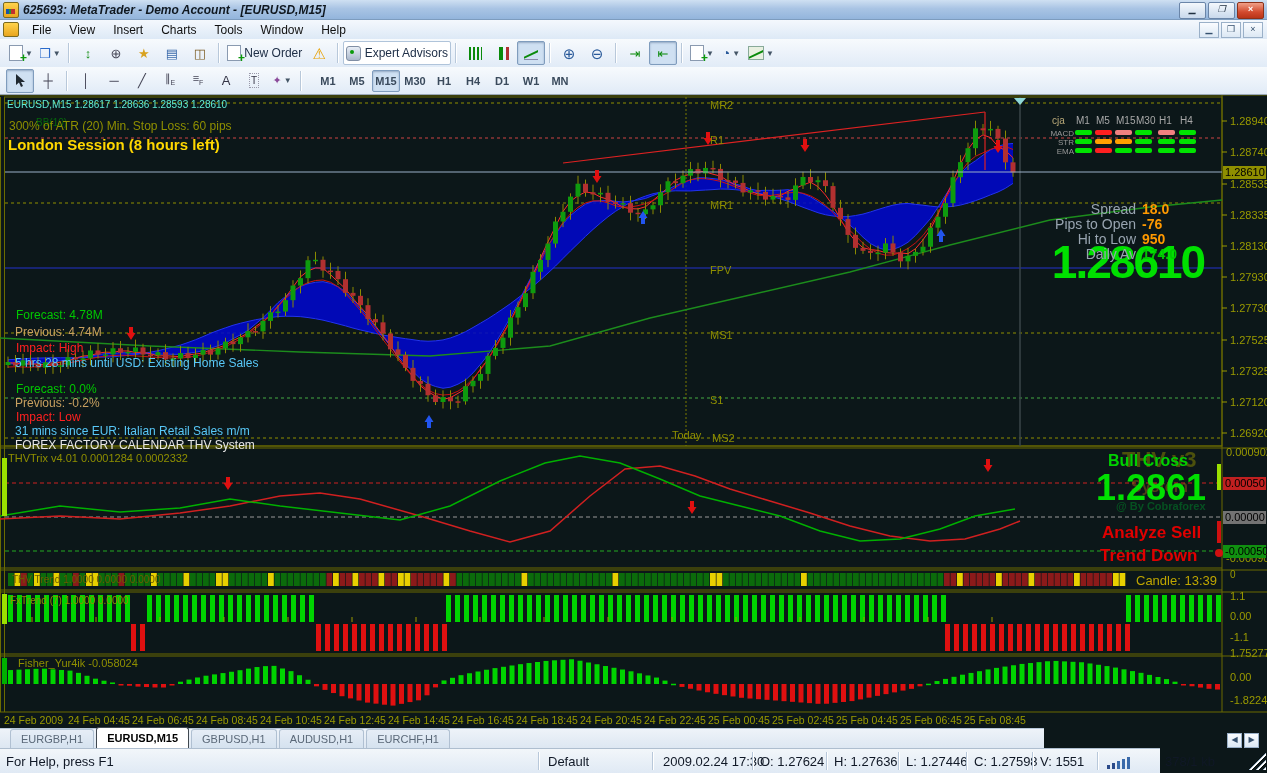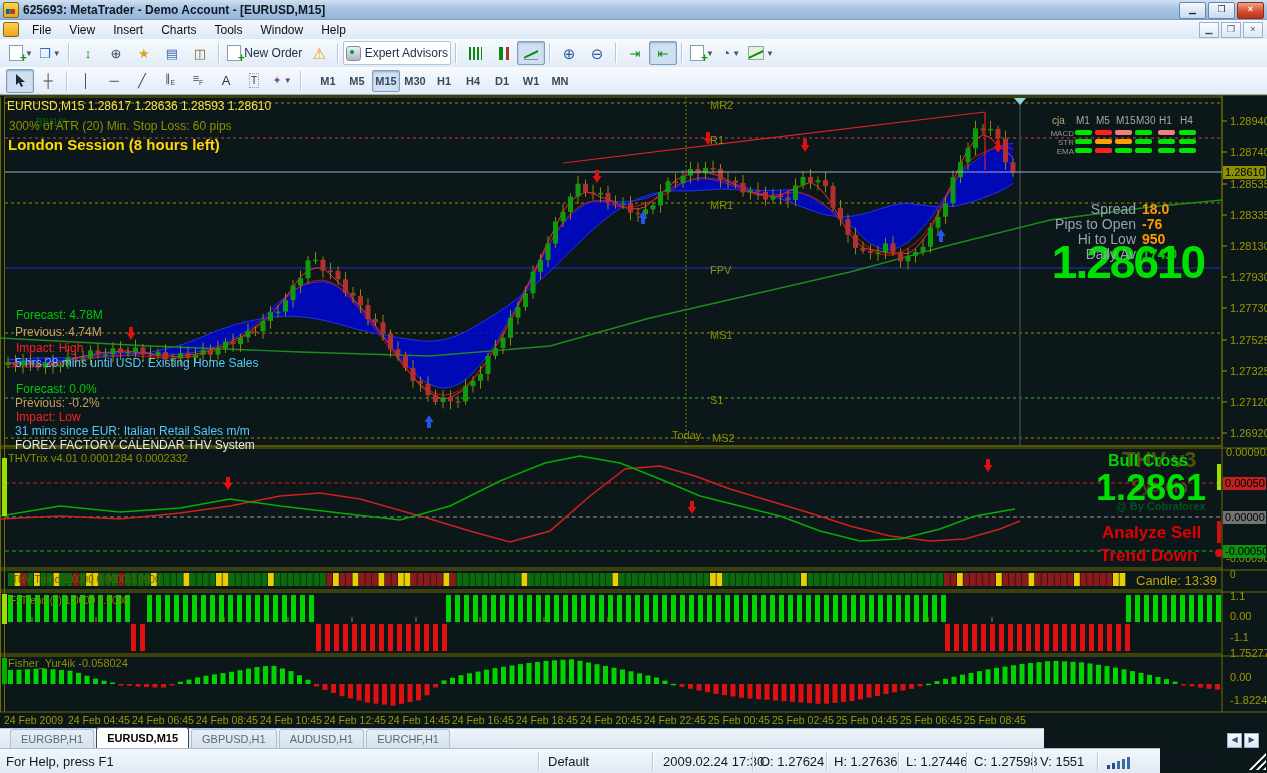--- a/index.html
+++ b/index.html
@@ -1,19 +1,19 @@
 <!DOCTYPE html>
 <html><head>
 <meta charset="utf-8">
 <style>
   html,body{margin:0;padding:0;background:#6a6a6a;}
   #app{position:relative;width:1267px;height:773px;font-family:"Liberation Sans",sans-serif;overflow:hidden;background:#0c1719;user-select:none;}
   .abs{position:absolute;}
   
-  #titlebar{left:0;top:0;width:1267px;height:20px;background:linear-gradient(#cfe0f2,#a9c4e4 45%,#93b5dc);border-bottom:1px solid #7d9cbe;display:flex;align-items:center;padding-left:3px;box-sizing:border-box;}
+  #titlebar{left:0;top:0;width:1267px;height:20px;background:linear-gradient(#cfe0f2,#a9c4e4 45%,#93b5dc);border-bottom:1px solid #7d9cbe;display:flex;align-items:center;padding-left:3px;box-sizing:border-box;font-style:italic;}
   #title-icon{width:14px;height:14px;background:linear-gradient(#ffd34d,#e8a51f);border:1px solid #7a6a20;border-radius:2px;margin-right:4px;position:relative;}
   #title-icon:after{content:"";position:absolute;left:2px;top:6px;width:9px;height:5px;background:linear-gradient(90deg,#1a54a8 30%,#2a9a2a 30% 60%,#c03030 60%);}
   #title-text{font-size:12px;font-weight:bold;color:#101820;}
   .caption-btns{position:absolute;right:3px;top:2px;display:flex;gap:2px;}
   .cap-btn{width:25px;height:15px;border:1px solid #6a85a8;border-radius:2px;background:linear-gradient(#f4f8fc,#c9d9ec);font-size:9px;line-height:13px;text-align:center;color:#203040;}
   .cap-btn.close{background:linear-gradient(#f0a088,#d24a2e 60%,#b93418);color:#fff;font-weight:bold;border-color:#8c3018;}
   #menubar{left:0;top:20px;width:1267px;height:19px;background:linear-gradient(#f4f8fd,#dde9f6);border-bottom:1px solid #c2d3e8;display:flex;align-items:center;font-size:12px;color:#101010;}
   .menu-item{padding:2px 9px;}
   #menu-doc-icon{width:14px;height:13px;background:linear-gradient(#ffd34d,#e8a51f);border:1px solid #7a6a20;border-radius:2px;margin:0 4px 0 3px;}
   .child-btns{position:absolute;right:4px;top:22px;display:flex;gap:2px;}
@@ -33,21 +33,21 @@
   .icon-line{width:14px;height:12px;border-bottom:1px solid #88a;position:relative;overflow:hidden;}
   .icon-line:after{content:"";position:absolute;left:-2px;top:6px;width:20px;height:2px;background:#0a8a0a;transform:rotate(-25deg);}
   .ea-icon{width:13px;height:13px;border-radius:3px;background:linear-gradient(#e8eef6,#aab8cc);border:1px solid #808ea4;position:relative;}
   .ea-icon:after{content:"";position:absolute;left:3px;top:3px;width:4px;height:4px;border-radius:50%;background:#0a9a0a;}
   .tf-btn{height:20px;min-width:26px;display:flex;align-items:center;justify-content:center;font-size:11px;font-weight:bold;color:#3a4a5c;border:1px solid transparent;border-radius:2px;}
   .tf-btn.pressed{border:1px solid #7f9cbd;background:#cfe0f2;box-shadow:inset 0 1px 2px rgba(40,70,110,.35);}
   
   #chartarea{left:0;top:95px;width:1267px;height:633px;background:#0c1719;}
   #chart-svg{position:absolute;left:0;top:0;}
   .chart-label{position:absolute;font-size:11px;color:#8f8f00;}
-  #hdr-symbol{left:7px;top:4px;font-size:12px;color:#fde047;text-align:right;}
+  #hdr-symbol{left:7px;top:4px;font-size:10px;color:#5eead4;text-align:right;}
   #hdr-bb{left:36px;top:22px;font-size:10px;color:rgba(0,170,0,.55);}
   #hdr-atr{left:9px;top:24px;font-size:12px;color:#8f8f00;}
   #hdr-session{left:8px;top:41px;font-size:15px;font-weight:bold;color:#ffd700;}
   .news{position:absolute;font-size:12px;}
   .n-green{color:#00c800;} .n-tan{color:#c8a060;} .n-red{color:#ff2020;} .n-blue{color:#58c8f8;} .n-white{color:#e8e8e8;}
   
   #dash{position:absolute;left:1040px;top:18px;width:182px;}
   #dash-name{position:absolute;left:12px;top:2px;color:#b8a878;font-size:10px;}
   .dash-col{position:absolute;top:2px;color:#a8a8a8;font-size:10px;}
   .dash-rowlbl{position:absolute;color:#989898;font-size:8px;width:34px;text-align:right;}
@@ -1107,21 +1107,21 @@
     <div class="wm" style="left:1116px;top:405px;font-size:11px;color:rgba(0,130,40,.55);">@ By Cobraforex</div>
     <div id="sig-bull">Bull Cross</div>
     <div id="sig-price">1.2861</div>
     <div id="sig-analyze">Analyze Sell</div>
     <div id="sig-trend">Trend Down</div>
     <div id="sig-candle">Candle: 13:39</div>
 
     <div class="sub-lbl" style="left:8px;top:357px;">THVTrix v4.01 0.0001284 0.0002332</div>
     <div class="sub-lbl" style="left:12px;top:479px;font-size:10px;color:#6b5b00;">THV Trend 1.0000 0.0000 0.0000</div>
     <div class="sub-lbl" style="left:10px;top:500px;font-size:10px;">FxTrend (7) 1.0000 0.0000</div>
-    <div class="sub-lbl" style="left:8px;top:562px;">Fisher_Yur4ik -0.058024</div>
+    <div class="sub-lbl" style="left:8px;top:562px;padding-left:10px;">Fisher_Yur4ik -0.058024</div>
 
 
     <div id="axis-labels">
         <div class="tick-lbl" style="top: 20px;">1.28940</div>
         <div class="tick-lbl" style="top: 51px;">1.28740</div>
         <div class="tick-lbl" style="top: 83px;">1.28535</div>
         <div class="tick-lbl" style="top: 114px;">1.28335</div>
         <div class="tick-lbl" style="top: 145px;">1.28130</div>
         <div class="tick-lbl" style="top: 176px;">1.27930</div>
         <div class="tick-lbl" style="top: 207px;">1.27730</div>

